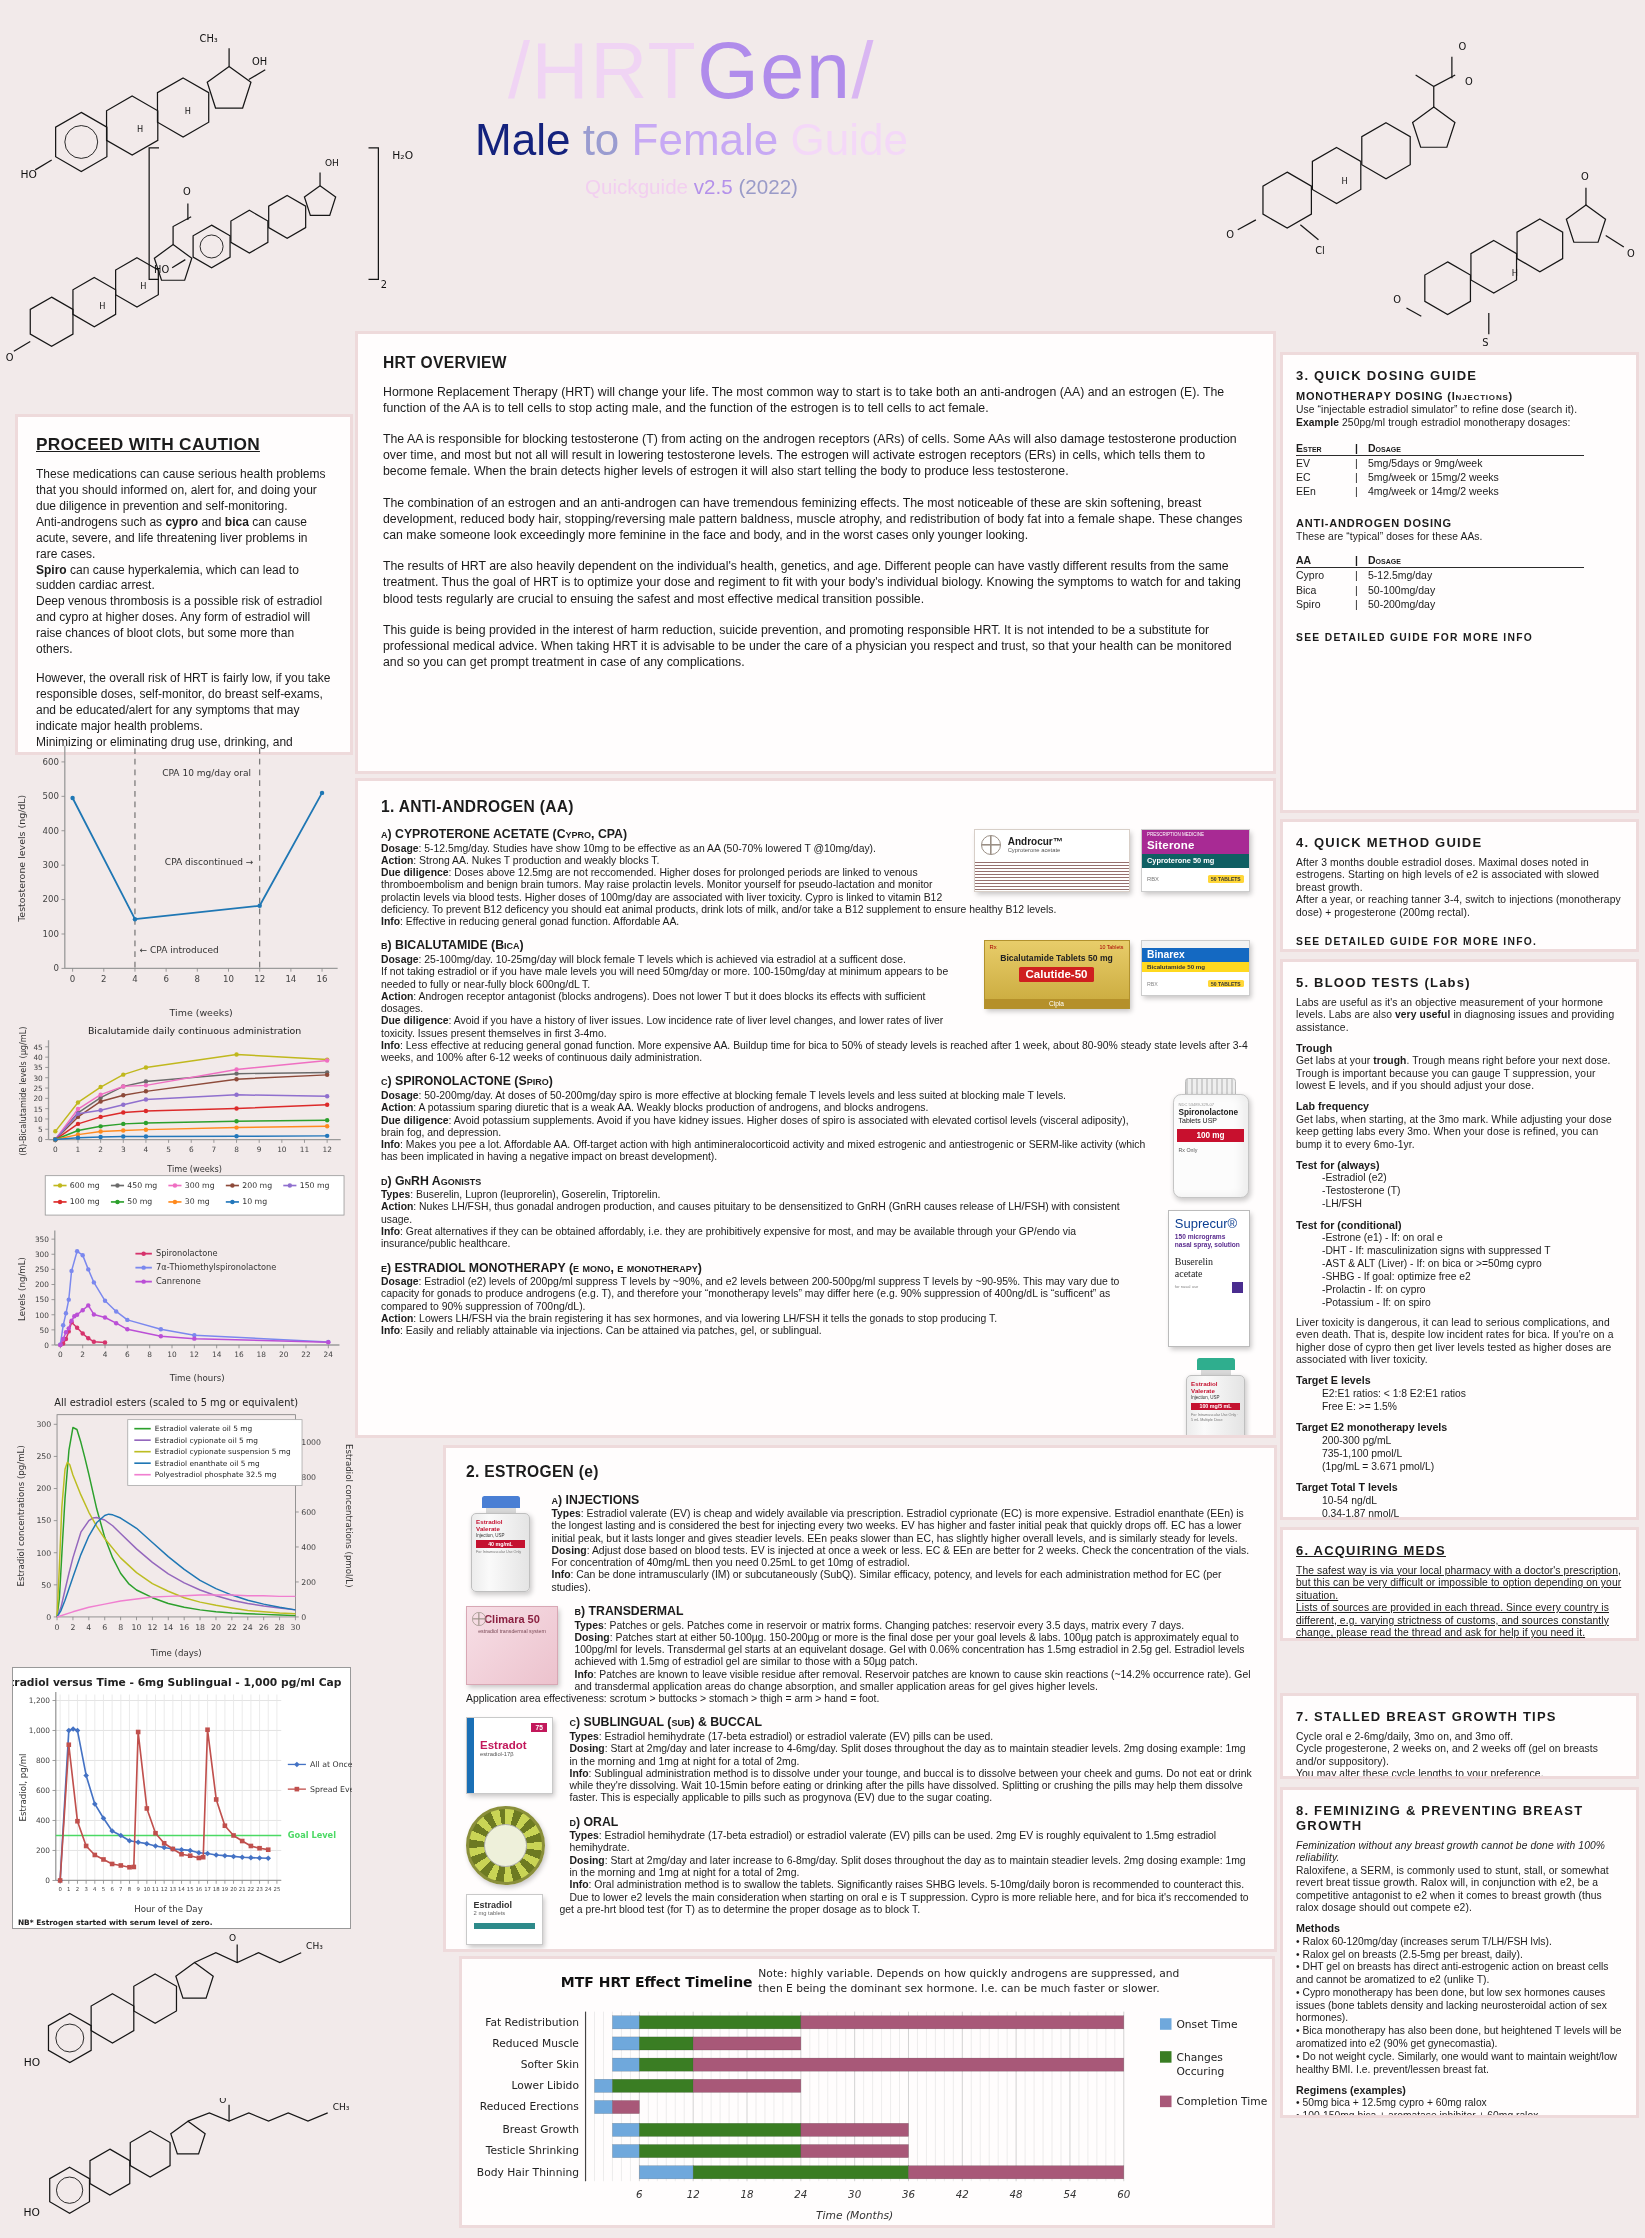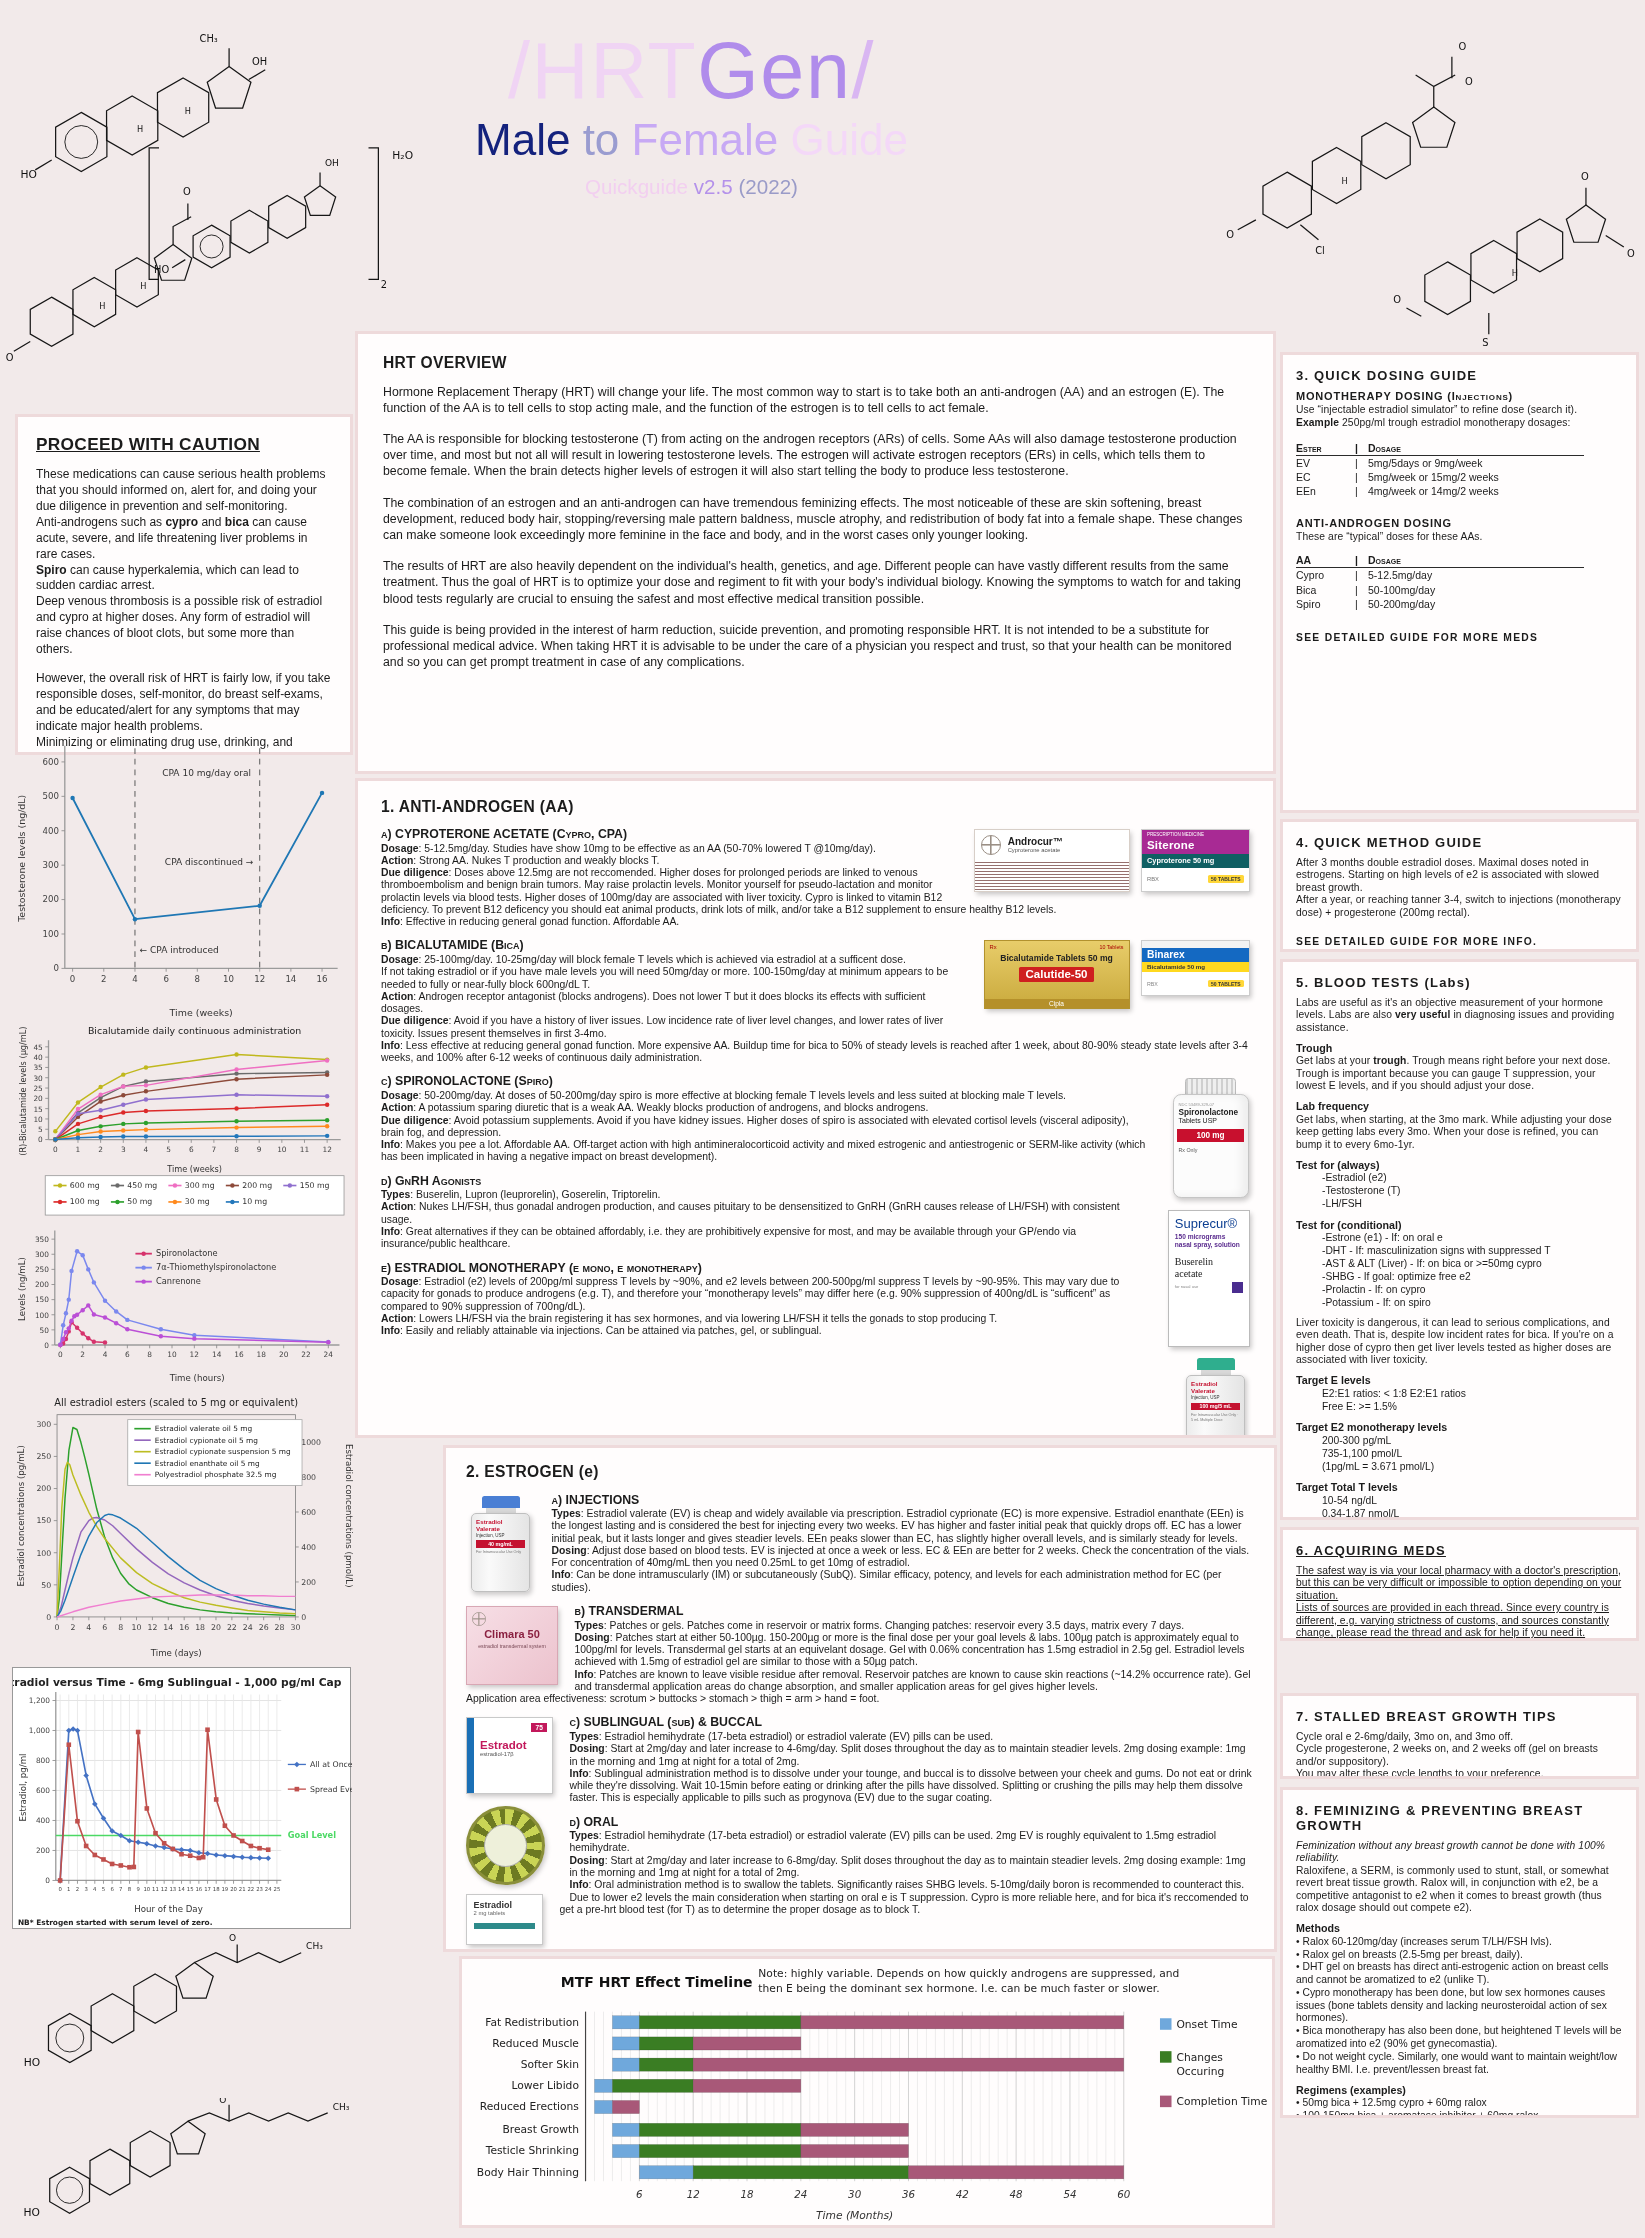--- a/index.html
+++ b/index.html
@@ -96,21 +96,21 @@
   .vial{width:69px;float:right;clear:right;margin:3.3px 0 8.2px 16.5px;}
   .vial.fl{float:left;clear:left;margin:3.3px 16.5px 8.2px 0;}
   .vi-cap{width:38px;height:12.3px;margin:0 auto;background:#2fae8e;border-radius:2.5px 2.5px 0 0;}
   .vi-crimp{width:30px;height:5.8px;margin:0 auto;background:#d8d8d8;}
   .vi-body{width:59px;height:79px;margin:-0.8px auto 0;background:linear-gradient(90deg,#ececec,#fafafa 30%,#e4e4e4);border:0.8px solid #bfbfbf;border-radius:5px;padding:5px 4.1px;box-shadow:1.6px 2.5px 5px rgba(0,0,0,.2);box-sizing:border-box;}
   .vi-n{font-size:6.2px;font-weight:bold;color:#c41230;line-height:1.1;}
   .vi-s{font-size:4.5px;color:#333;}
   .vi-dose{background:#c41230;color:#fff;font-size:5.3px;font-weight:bold;text-align:center;margin-top:2.5px;padding:0.8px;}
   .vi-t{font-size:3.7px;color:#777;margin-top:2.5px;line-height:1.4;}
   .climara{width:92px;height:79px;background:linear-gradient(135deg,#f7dfe6,#ecc2cd);border:0.8px solid #d8a7b4;padding:6.6px;position:relative;}
-  .cl-n{color:#8a2040;font-weight:bold;font-size:11px;margin-top:15px;text-align:center;}
+  .cl-n{color:#8a2040;font-weight:bold;font-size:11px;text-align:center;}
   .cl-s{font-size:5.3px;color:#7a4a57;text-align:center;margin-top:3.3px;}
   .cl-logo{position:absolute;top:5px;left:5px;transform:scale(.7);transform-origin:top left;}
   .estradot{width:87px;height:77px;background:#fff;border:0.8px solid #c9c9c9;position:relative;overflow:hidden;}
   .ed-band{position:absolute;left:0;top:0;bottom:0;width:7.4px;background:#1a6fb5;}
   .ed-n{color:#c2185b;font-weight:bold;font-size:11.5px;margin:21.4px 0 0 13px;}
   .ed-s{font-size:5.8px;color:#555;margin-left:13px;}
   .ed-chip{position:absolute;top:5px;right:5px;background:#c2185b;color:#fff;font-size:6.6px;font-weight:bold;padding:0.8px 4.1px;}
   .wheel{width:79px;height:79px;border-radius:50%;border:3.3px solid #8a8f3a;background:repeating-conic-gradient(#c9d455 0 14deg,#6d7a22 14deg 28deg);position:relative;}
   .wheel::after{content:"";position:absolute;inset:15px;border-radius:50%;background:#eef0da;border:0.8px solid #aaa;}
   .etabs{width:77px;height:51px;background:#fff;border:0.8px solid #c9c9c9;padding:5px 6.6px;}
@@ -1139,21 +1139,21 @@
           <div>|</div>
           <div>50-100mg/day</div>
         </div>
         <div class="tr">
           <div>Spiro</div>
           <div>|</div>
           <div>50-200mg/day</div>
         </div>
       </div>
       <div class="" style="height: 11.5px;"></div>
-      <div class="r-see">SEE DETAILED GUIDE FOR MORE MEDS</div>
+      <div class="r-see">SEE DETAILED GUIDE FOR MORE INFO</div>
     </div>
   <div class="panel rsec" id="rs4">
       <div class="r-title">4. QUICK METHOD GUIDE</div>
       <p class="r-p"><span>After 3 months double estradiol doses. Maximal doses noted in estrogens. Starting on high levels of e2 is associated with slowed breast growth.</span></p>
       <p class="r-p"><span>After a year, or reaching tanner 3-4, switch to injections (monotherapy dose) + progesterone (200mg rectal).</span></p>
       <div class="" style="height: 8.2px;"></div>
       <div class="r-see">SEE DETAILED GUIDE FOR MORE INFO.</div>
     </div>
   <div class="panel rsec" id="rs5">
       <div class="r-title">5. BLOOD TESTS (Labs)</div>

